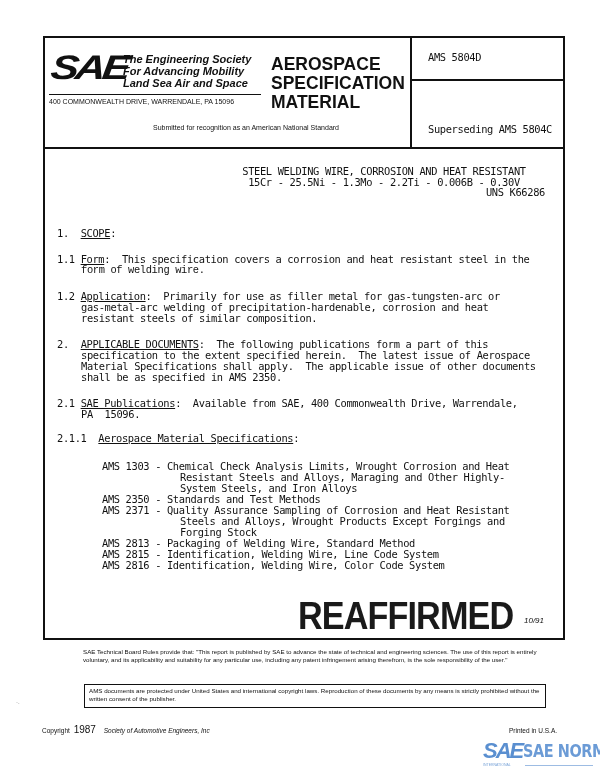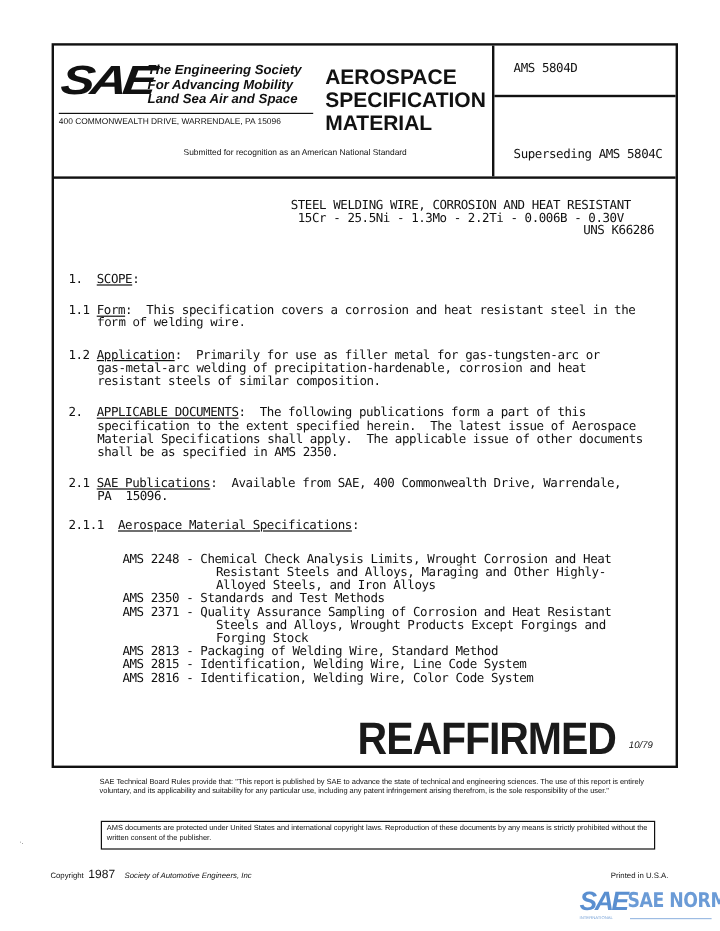--- a/index.html
+++ b/index.html
@@ -82,35 +82,35 @@
     <div class="p" style="left:12px; top:121px;"><span>2.</span>  <span class="u">APPLICABLE DOCUMENTS</span><span>:  The following publications form a part of this</span></div>
     <div class="p" style="left:36px; top:132px;"><span>specification to the extent specified herein.  The latest issue of Aerospace</span></div>
     <div class="p" style="left:36px; top:143px;"><span>Material Specifications shall apply.  The applicable issue of other documents</span></div>
     <div class="p" style="left:36px; top:154px;"><span>shall be as specified in AMS 2350.</span></div>
 
     <div class="p" style="left:12px; top:180px;"><span>2.1</span> <span class="u">SAE Publications</span><span>:  Available from SAE, 400 Commonwealth Drive, Warrendale,</span></div>
     <div class="p" style="left:36px; top:191px;"><span>PA  15096.</span></div>
 
     <div class="p" style="left:12px; top:215px;"><span>2.1.1</span>  <span class="u">Aerospace Material Specifications</span><span>:</span></div>
 
-    <div class="p" style="left:57px; top:243px;"><span>AMS 2248 - Chemical Check Analysis Limits, Wrought Corrosion and Heat</span></div>
+    <div class="p" style="left:57px; top:243px;"><span>AMS 1303 - Chemical Check Analysis Limits, Wrought Corrosion and Heat</span></div>
     <div class="p" style="left:135px; top:254px;"><span>Resistant Steels and Alloys, Maraging and Other Highly-</span></div>
-    <div class="p" style="left:135px; top:265px;"><span>Alloyed Steels, and Iron Alloys</span></div>
+    <div class="p" style="left:135px; top:265px;"><span>System Steels, and Iron Alloys</span></div>
     <div class="p" style="left:57px; top:276px;"><span>AMS 2350 - Standards and Test Methods</span></div>
     <div class="p" style="left:57px; top:287px;"><span>AMS 2371 - Quality Assurance Sampling of Corrosion and Heat Resistant</span></div>
     <div class="p" style="left:135px; top:298px;"><span>Steels and Alloys, Wrought Products Except Forgings and</span></div>
     <div class="p" style="left:135px; top:309px;"><span>Forging Stock</span></div>
     <div class="p" style="left:57px; top:320px;"><span>AMS 2813 - Packaging of Welding Wire, Standard Method</span></div>
     <div class="p" style="left:57px; top:331px;"><span>AMS 2815 - Identification, Welding Wire, Line Code System</span></div>
     <div class="p" style="left:57px; top:342px;"><span>AMS 2816 - Identification, Welding Wire, Color Code System</span></div>
   </div>
 </div>
 
 <div class="stamp">REAFFIRMED</div>
-<div class="stamp-date">10/79</div>
+<div class="stamp-date">10/91</div>
 
 <div class="rules">SAE Technical Board Rules provide that: "This report is published by SAE to advance the state of technical and engineering sciences. The use of this report is entirely voluntary, and its applicability and suitability for any particular use, including any patent infringement arising therefrom, is the sole responsibility of the user."</div>
 <div class="copyright-box">AMS documents are protected under United States and international copyright laws. Reproduction of these documents by any means is strictly prohibited without the written consent of the publisher.</div>
 
 <div class="speck">·.</div>
 
 <div class="footer-left">
   <span>Copyright</span>
   <span class="yr">1987</span>
   <span class="soc">Society of Automotive Engineers, Inc</span>

